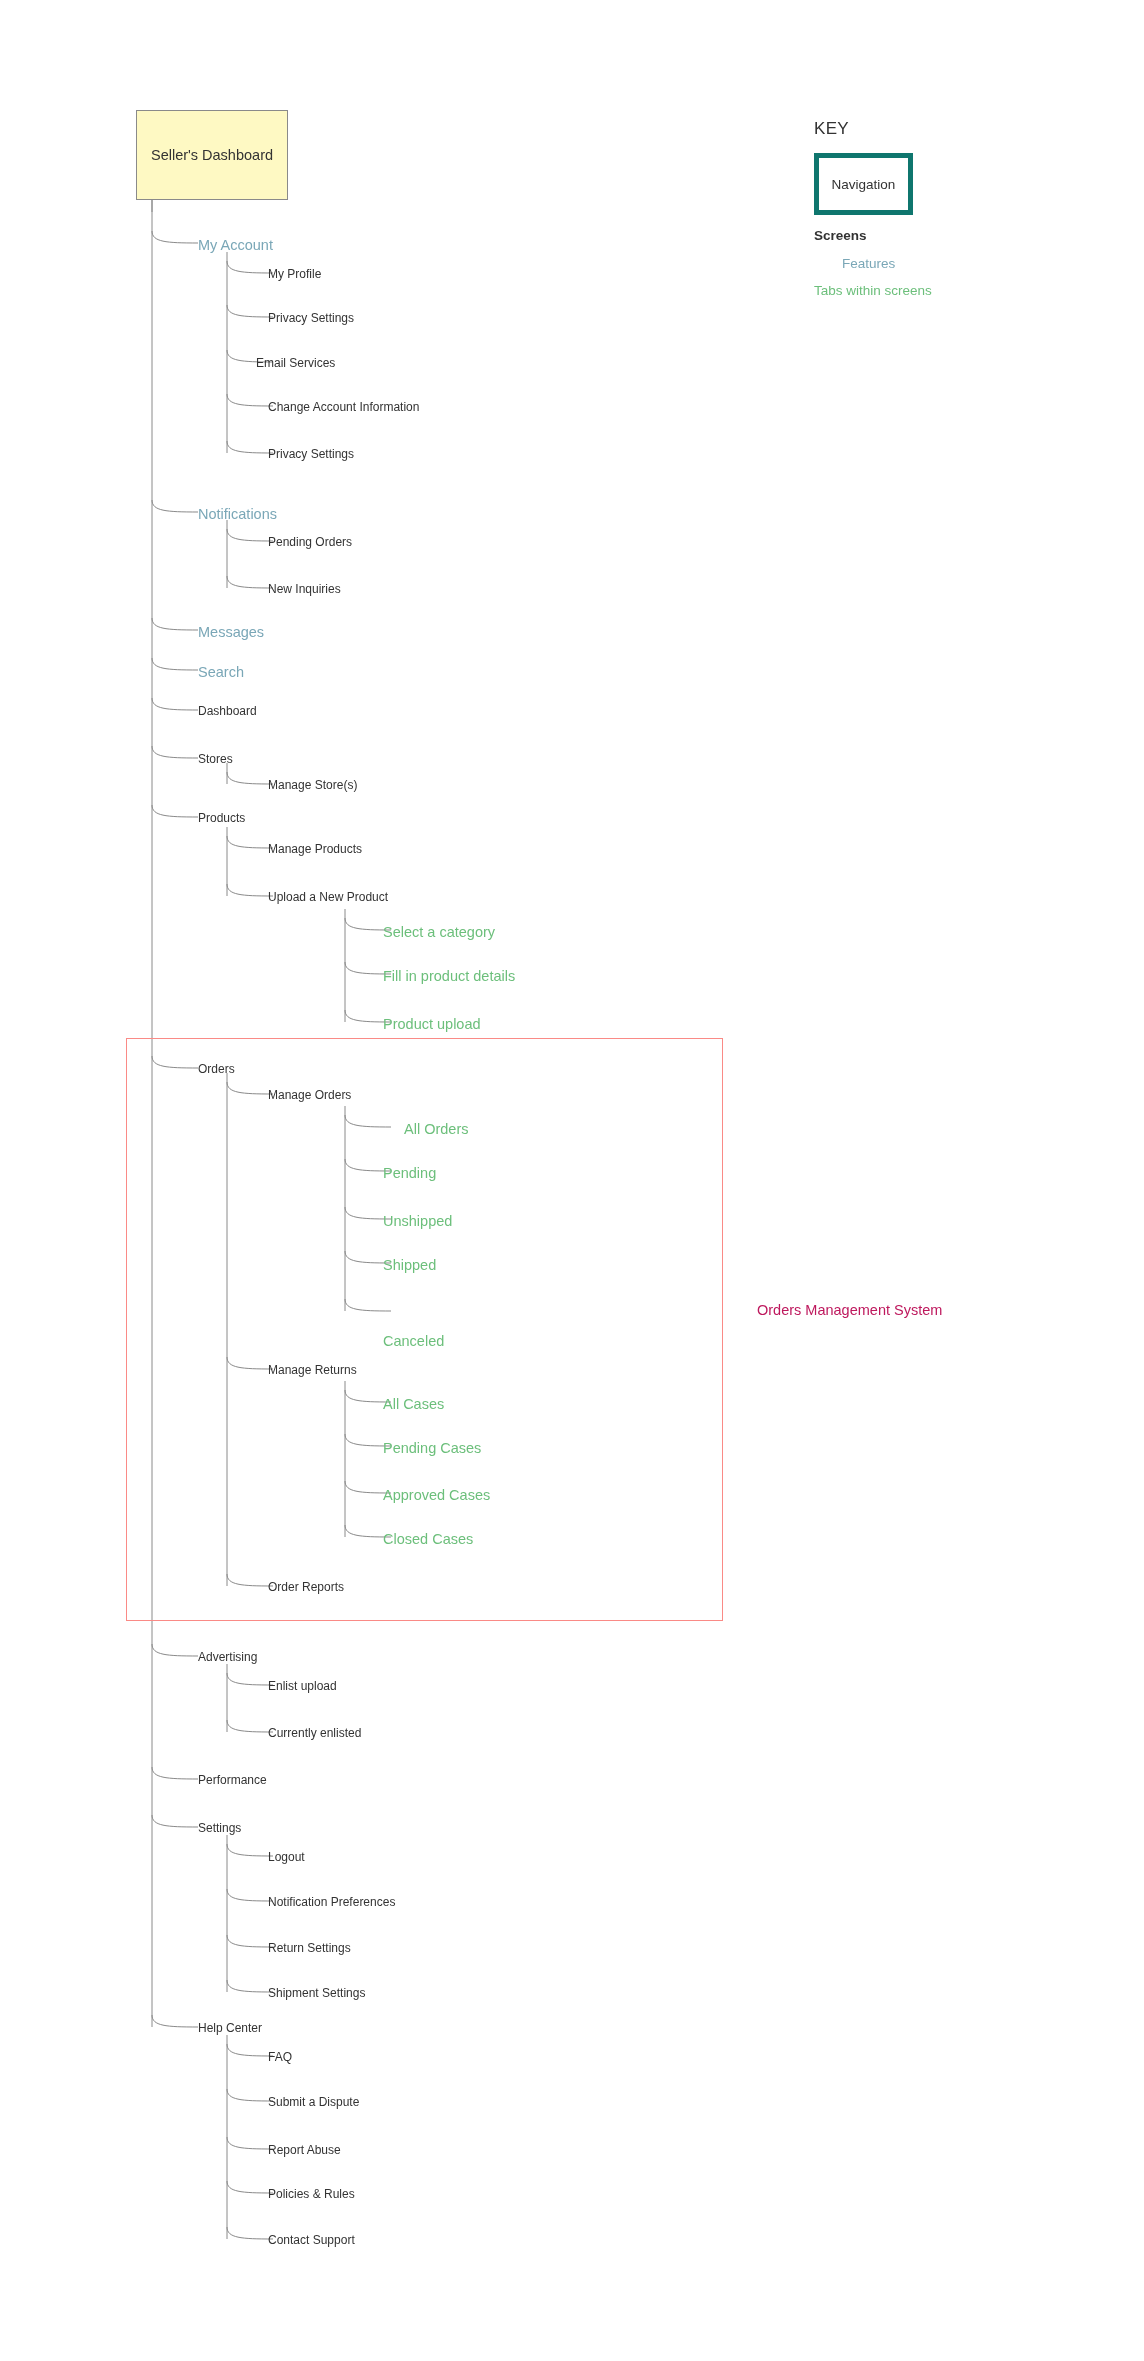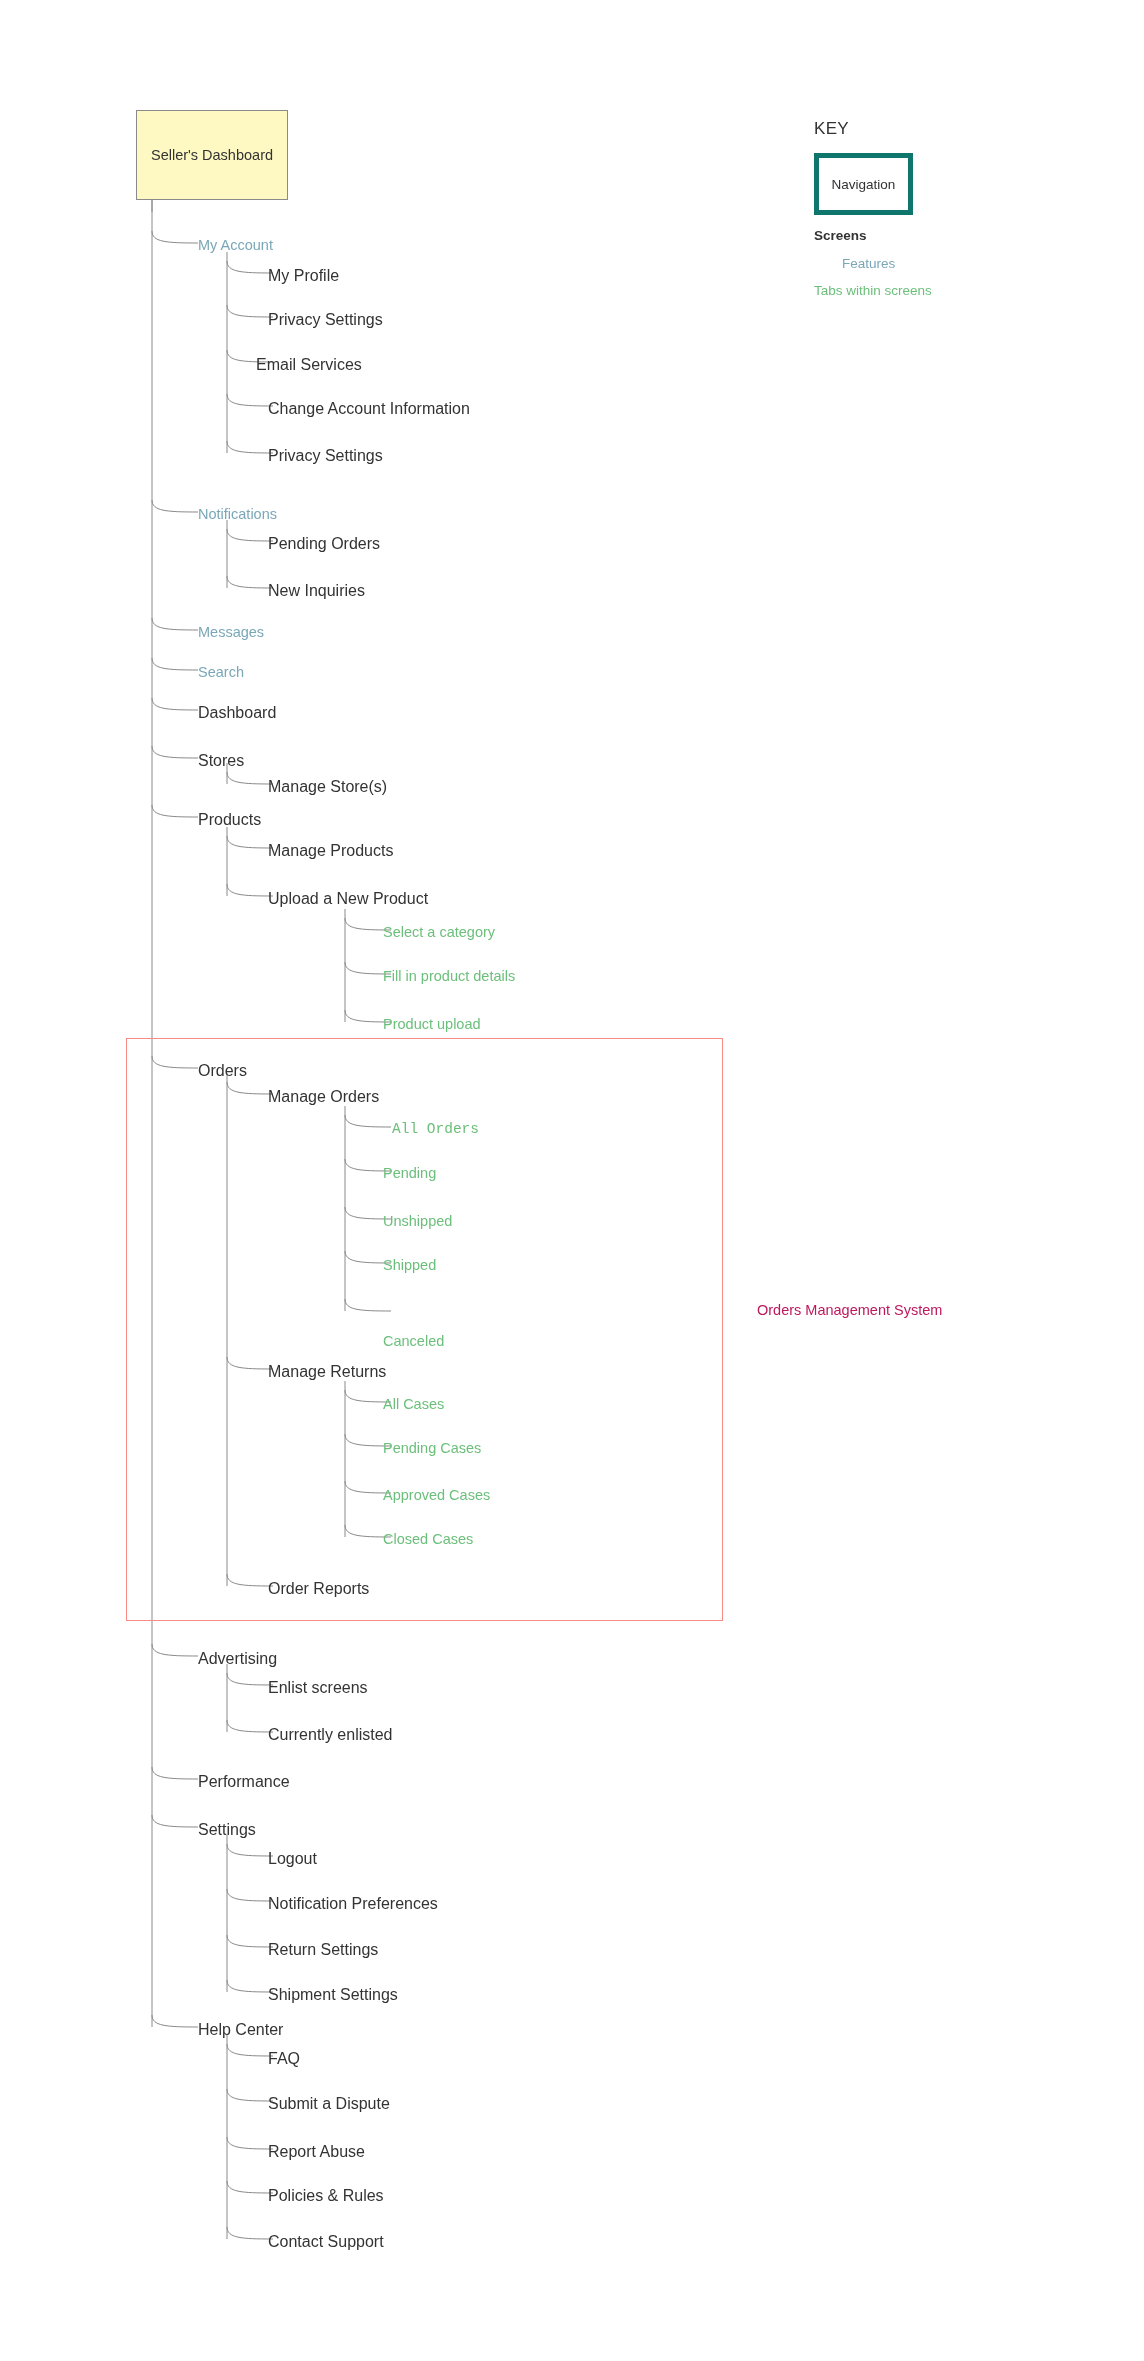--- a/index.html
+++ b/index.html
@@ -24,21 +24,21 @@
     top: 0;
     width: 1144px;
     height: 2361px;
     pointer-events: none;
   }
   .node {
     position: absolute;
     white-space: nowrap;
     line-height: 1;
   }
-  .lvl-screen  { color: #333333; font-size: 16px; }
+  .lvl-screen  { color: #333333; font-size: 12px; }
   .lvl-feature { color: #7aa7b7; font-size: 14.5px; }
   .lvl-tab     { color: #6cbf7b; font-size: 14.5px; }
 
   .root-box {
     position: absolute;
     left: 136px;
     top: 110px;
     width: 152px;
     height: 90px;
     border: 1px solid #8a8a8a;
@@ -204,33 +204,33 @@
       <div class="node lvl-screen" style="left: 198px; top: 753px;">Stores</div>
       <div class="node lvl-screen" style="left: 268px; top: 779px;">Manage Store(s)</div>
       <div class="node lvl-screen" style="left: 198px; top: 812px;">Products</div>
       <div class="node lvl-screen" style="left: 268px; top: 843px;">Manage Products</div>
       <div class="node lvl-screen" style="left: 268px; top: 891px;">Upload a New Product</div>
       <div class="node lvl-tab" style="left: 383px; top: 925px;">Select a category</div>
       <div class="node lvl-tab" style="left: 383px; top: 969px;">Fill in product details</div>
       <div class="node lvl-tab" style="left: 383px; top: 1017px;">Product upload</div>
       <div class="node lvl-screen" style="left: 198px; top: 1063px;">Orders</div>
       <div class="node lvl-screen" style="left: 268px; top: 1089px;">Manage Orders</div>
-      <div class="node lvl-tab" style="left: 392px; top: 1122px; font-family: Liberation Mono, monospace;">All Orders</div>
+      <div class="node lvl-tab" style="left: 404px; top: 1122px;">All Orders</div>
       <div class="node lvl-tab" style="left: 383px; top: 1166px;">Pending</div>
       <div class="node lvl-tab" style="left: 383px; top: 1214px;">Unshipped</div>
       <div class="node lvl-tab" style="left: 383px; top: 1258px;">Shipped</div>
       <div class="node lvl-tab" style="left: 383px; top: 1306px; margin-top: 28px;">Canceled</div>
       <div class="node lvl-screen" style="left: 268px; top: 1364px;">Manage Returns</div>
       <div class="node lvl-tab" style="left: 383px; top: 1397px;">All Cases</div>
       <div class="node lvl-tab" style="left: 383px; top: 1441px;">Pending Cases</div>
       <div class="node lvl-tab" style="left: 383px; top: 1488px;">Approved Cases</div>
       <div class="node lvl-tab" style="left: 383px; top: 1532px;">Closed Cases</div>
       <div class="node lvl-screen" style="left: 268px; top: 1581px;">Order Reports</div>
       <div class="node lvl-screen" style="left: 198px; top: 1651px;">Advertising</div>
-      <div class="node lvl-screen" style="left: 268px; top: 1680px;">Enlist screens</div>
+      <div class="node lvl-screen" style="left: 268px; top: 1680px;">Enlist upload</div>
       <div class="node lvl-screen" style="left: 268px; top: 1727px;">Currently enlisted</div>
       <div class="node lvl-screen" style="left: 198px; top: 1774px;">Performance</div>
       <div class="node lvl-screen" style="left: 198px; top: 1822px;">Settings</div>
       <div class="node lvl-screen" style="left: 268px; top: 1851px;">Logout</div>
       <div class="node lvl-screen" style="left: 268px; top: 1896px;">Notification Preferences</div>
       <div class="node lvl-screen" style="left: 268px; top: 1942px;">Return Settings</div>
       <div class="node lvl-screen" style="left: 268px; top: 1987px;">Shipment Settings</div>
       <div class="node lvl-screen" style="left: 198px; top: 2022px;">Help Center</div>
       <div class="node lvl-screen" style="left: 268px; top: 2051px;">FAQ</div>
       <div class="node lvl-screen" style="left: 268px; top: 2096px;">Submit a Dispute</div>

